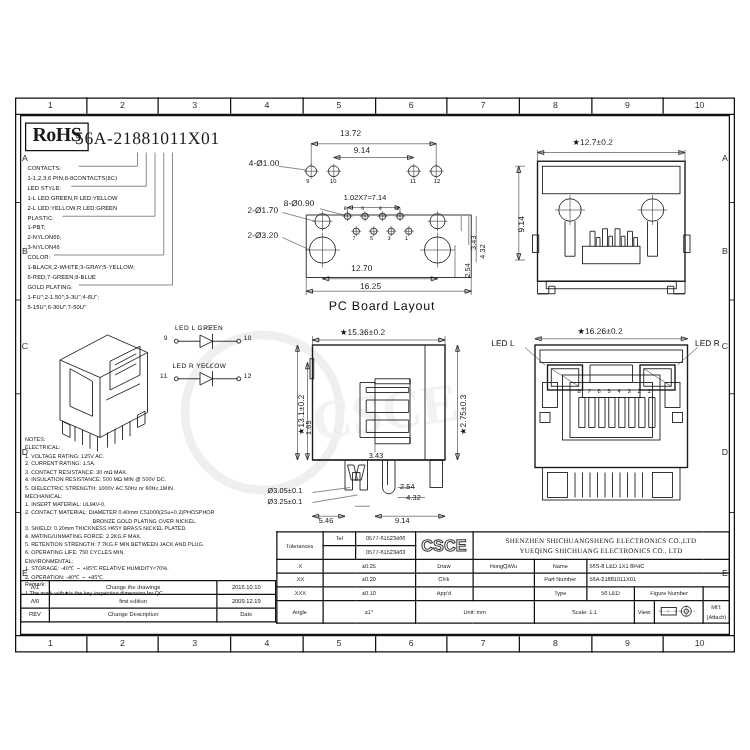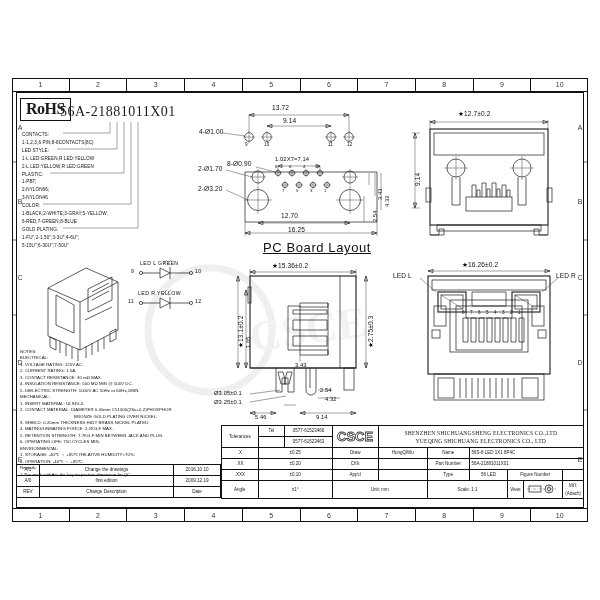--- a/index.html
+++ b/index.html
@@ -41,21 +41,21 @@
   .ctr{text-align:center;}
 
   .company{font-size:5.6px;text-align:center;line-height:8px;letter-spacing:0.2px;font-family:"Liberation Serif",serif;}
 
   .csce{font-family:"Liberation Sans",sans-serif;font-size:13px;font-weight:bold;color:#fff;-webkit-text-stroke:0.8px #333;letter-spacing:0px;text-align:center;line-height:15px;}
 
   .dimtxt{position:absolute;font-size:6.6px;color:#111;font-family:"Liberation Sans",sans-serif;white-space:nowrap;letter-spacing:0.1px;}
   .dimtxt.sm{font-size:5.8px;}
   .vert{transform-origin:0 0;}
 
-  .caption{position:absolute;font-size:13px;letter-spacing:0.6px;color:#111;text-decoration:underline;}
+  .caption{position:absolute;font-size:10px;letter-spacing:0.6px;color:#111;}
   .ledlabel{position:absolute;font-size:5.2px;letter-spacing:0.4px;color:#111;white-space:nowrap;}
 
   svg{position:absolute;left:0;top:0;overflow:visible;}
   .ln{stroke:#1a1a1a;stroke-width:0.7;fill:none;}
   .ln2{stroke:#1a1a1a;stroke-width:1.1;fill:none;}
   .thin{stroke:#444;stroke-width:0.5;fill:none;}
   .ctrl{stroke:#444;stroke-width:0.45;fill:none;stroke-dasharray:3 1.2 0.6 1.2;}
   .wmk{fill:none;stroke:#e2e2e2;stroke-width:7;}
   .wmtext{fill:#e8e8e8;font-size:44px;font-family:"Liberation Serif",serif;font-weight:bold;}
 </style>

